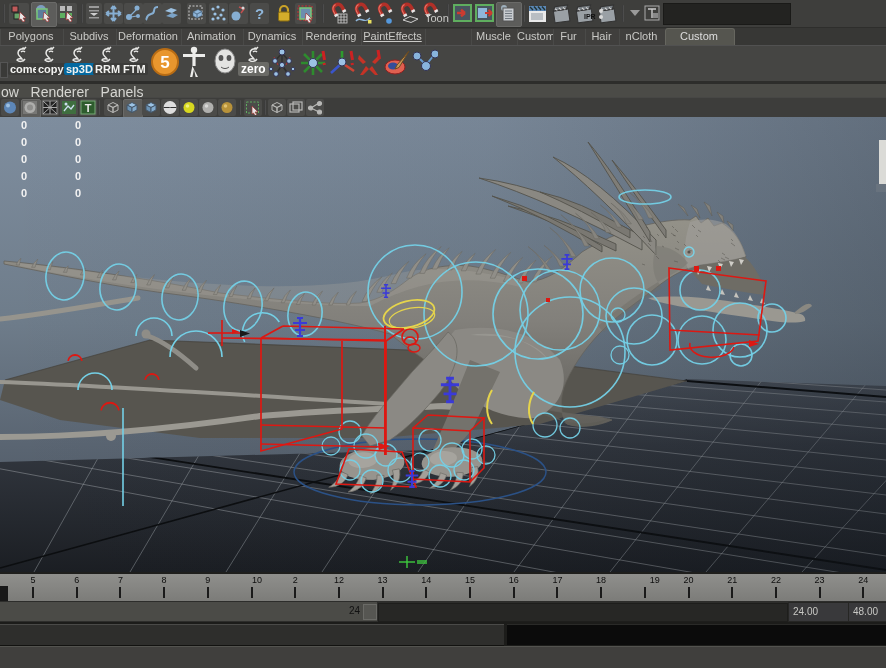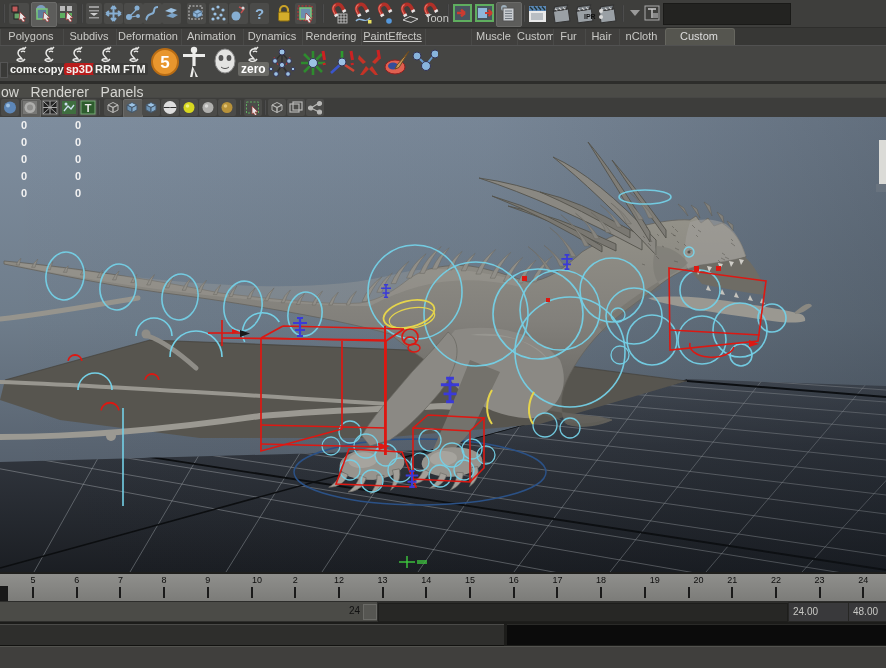--- a/index.html
+++ b/index.html
@@ -259,21 +259,21 @@
 <div class="abs" style="left:36px;top:64px;width:0px;height:14px;background:#39393a;"></div>
 <div class="abs" style="left:36px;top:63px;padding:0 2px;background:#3c3c3a;border-radius:2px;color:#f2f2f0;font-size:11px;font-weight:bold;">copyl</div>
 <svg class="abs" style="left:68px;top:46px" width="18" height="18" viewBox="0 0 18 18">
       <g stroke="#e8e8e6" stroke-width="1.5" fill="none" transform="scale(1.00)">
         <path d="M13 3 C9 2 6 4 6 7 C6 10 9 11 10 13 C8 13 6 12 5 14 C7 16 11 16 13 13"></path>
         <path d="M9 6 C10 5 12 5 13 6"></path>
         <path d="M12 3 l2 -2 M10.5 3.4 l1 -2"></path>
       </g>
     </svg>
 <div class="abs" style="left:64px;top:64px;width:0px;height:14px;background:#39393a;"></div>
-<div class="abs" style="left:64px;top:63px;padding:0 2px;background:#b91c1c;border-radius:2px;color:#f2f2f0;font-size:11px;font-weight:bold;">sp3D</div>
+<div class="abs" style="left:64px;top:63px;padding:0 2px;background:#0369a1;border-radius:2px;color:#f2f2f0;font-size:11px;font-weight:bold;">sp3D</div>
 <svg class="abs" style="left:97px;top:46px" width="18" height="18" viewBox="0 0 18 18">
       <g stroke="#e8e8e6" stroke-width="1.5" fill="none" transform="scale(1.00)">
         <path d="M13 3 C9 2 6 4 6 7 C6 10 9 11 10 13 C8 13 6 12 5 14 C7 16 11 16 13 13"></path>
         <path d="M9 6 C10 5 12 5 13 6"></path>
         <path d="M12 3 l2 -2 M10.5 3.4 l1 -2"></path>
       </g>
     </svg>
 <div class="abs" style="left:93px;top:64px;width:0px;height:14px;background:#39393a;"></div>
 <div class="abs" style="left:93px;top:63px;padding:0 2px;background:#3c3c3a;border-radius:2px;color:#f2f2f0;font-size:11px;font-weight:bold;">RRM</div>
 <svg class="abs" style="left:125px;top:46px" width="18" height="18" viewBox="0 0 18 18">
@@ -814,21 +814,21 @@
 <div class="lbl" style="left:470.0px;top:575px;width:30px;margin-left:-15px;text-align:center;">15</div>
 <div class="abs" style="left:469.0px;top:587px;width:2px;height:11px;background:#1a1a1a;"></div>
 <div class="lbl" style="left:513.7px;top:575px;width:30px;margin-left:-15px;text-align:center;">16</div>
 <div class="abs" style="left:512.7px;top:587px;width:2px;height:11px;background:#1a1a1a;"></div>
 <div class="lbl" style="left:557.4px;top:575px;width:30px;margin-left:-15px;text-align:center;">17</div>
 <div class="abs" style="left:556.4px;top:587px;width:2px;height:11px;background:#1a1a1a;"></div>
 <div class="lbl" style="left:601.1px;top:575px;width:30px;margin-left:-15px;text-align:center;">18</div>
 <div class="abs" style="left:600.1px;top:587px;width:2px;height:11px;background:#1a1a1a;"></div>
 <div class="lbl" style="left:644.8px;top:575px;width:30px;margin-left:-15px;text-align:right;">19</div>
 <div class="abs" style="left:643.8px;top:587px;width:2px;height:11px;background:#1a1a1a;"></div>
-<div class="lbl" style="left:688.5px;top:575px;width:30px;margin-left:-15px;text-align:right;">20</div>
+<div class="lbl" style="left:688.5px;top:575px;width:30px;margin-left:-15px;text-align:center;">20</div>
 <div class="abs" style="left:687.5px;top:587px;width:2px;height:11px;background:#1a1a1a;"></div>
 <div class="lbl" style="left:732.2px;top:575px;width:30px;margin-left:-15px;text-align:center;">21</div>
 <div class="abs" style="left:731.2px;top:587px;width:2px;height:11px;background:#1a1a1a;"></div>
 <div class="lbl" style="left:775.9px;top:575px;width:30px;margin-left:-15px;text-align:center;">22</div>
 <div class="abs" style="left:774.9px;top:587px;width:2px;height:11px;background:#1a1a1a;"></div>
 <div class="lbl" style="left:819.6px;top:575px;width:30px;margin-left:-15px;text-align:center;">23</div>
 <div class="abs" style="left:818.6px;top:587px;width:2px;height:11px;background:#1a1a1a;"></div>
 <div class="lbl" style="left:863.3px;top:575px;width:30px;margin-left:-15px;text-align:center;">24</div>
 <div class="abs" style="left:862.3px;top:587px;width:2px;height:11px;background:#1a1a1a;"></div>
 <div class="abs" style="left:0;top:586px;width:8px;height:15px;background:#181818;"></div>

